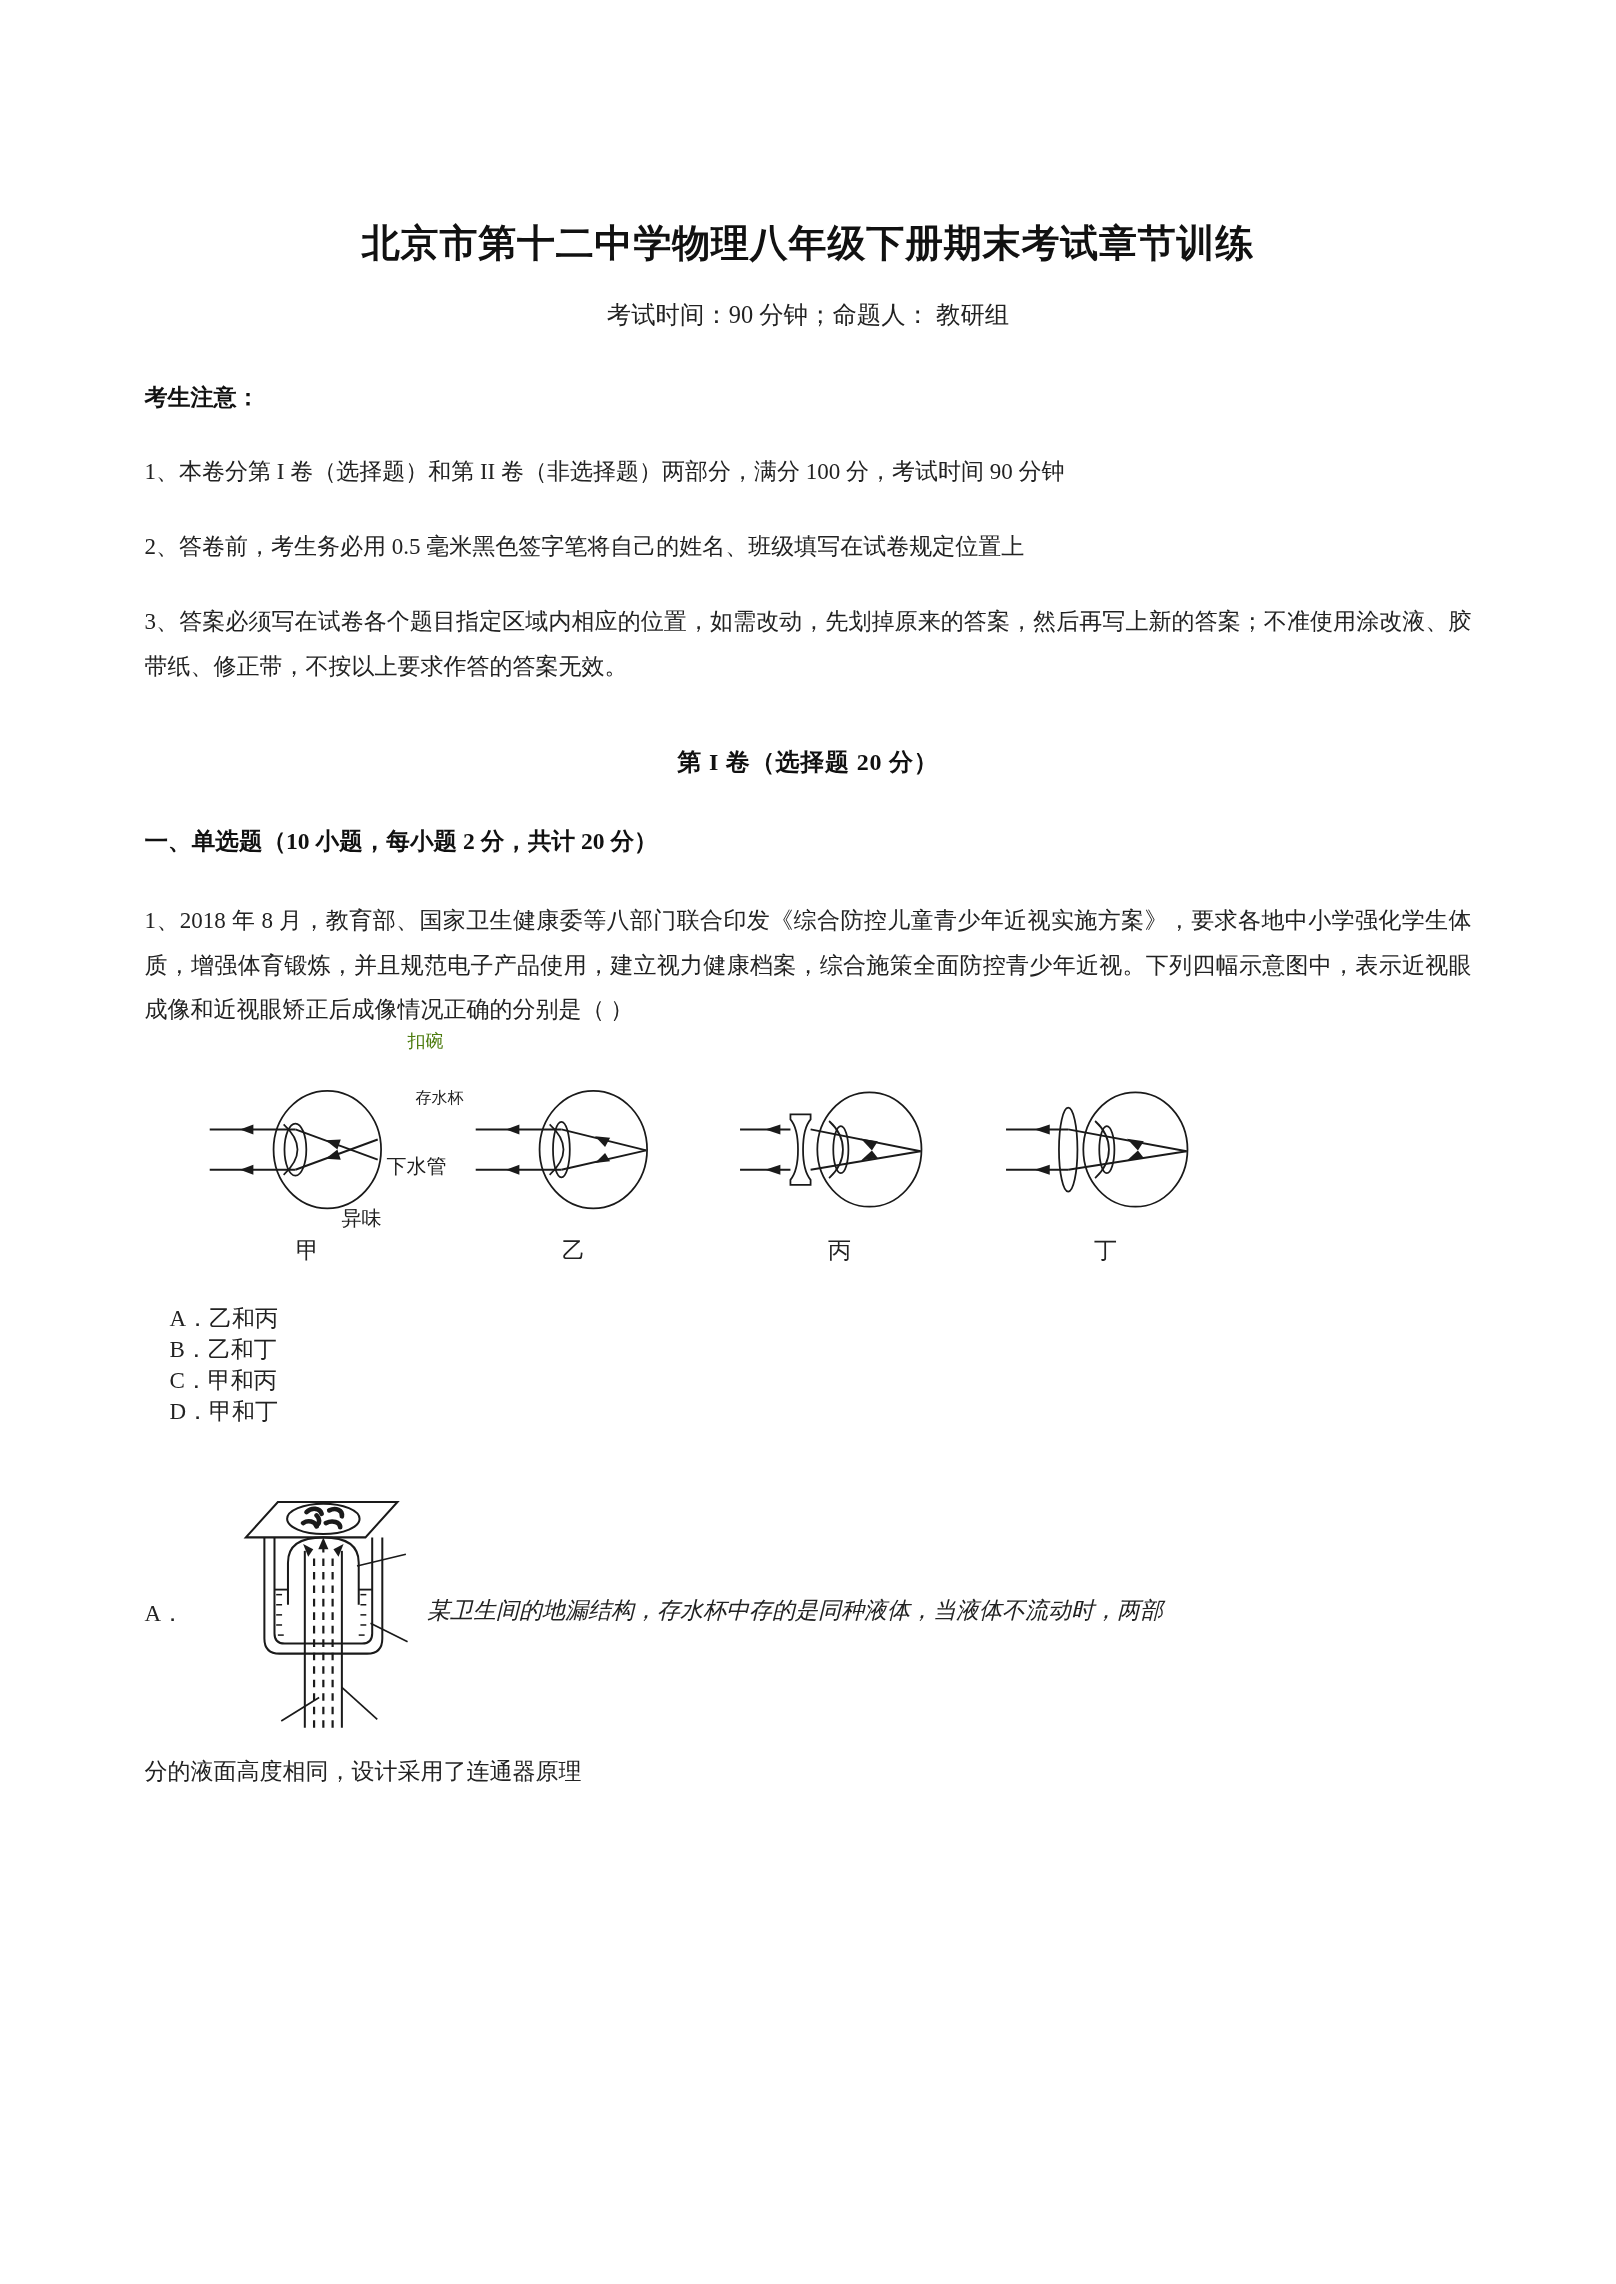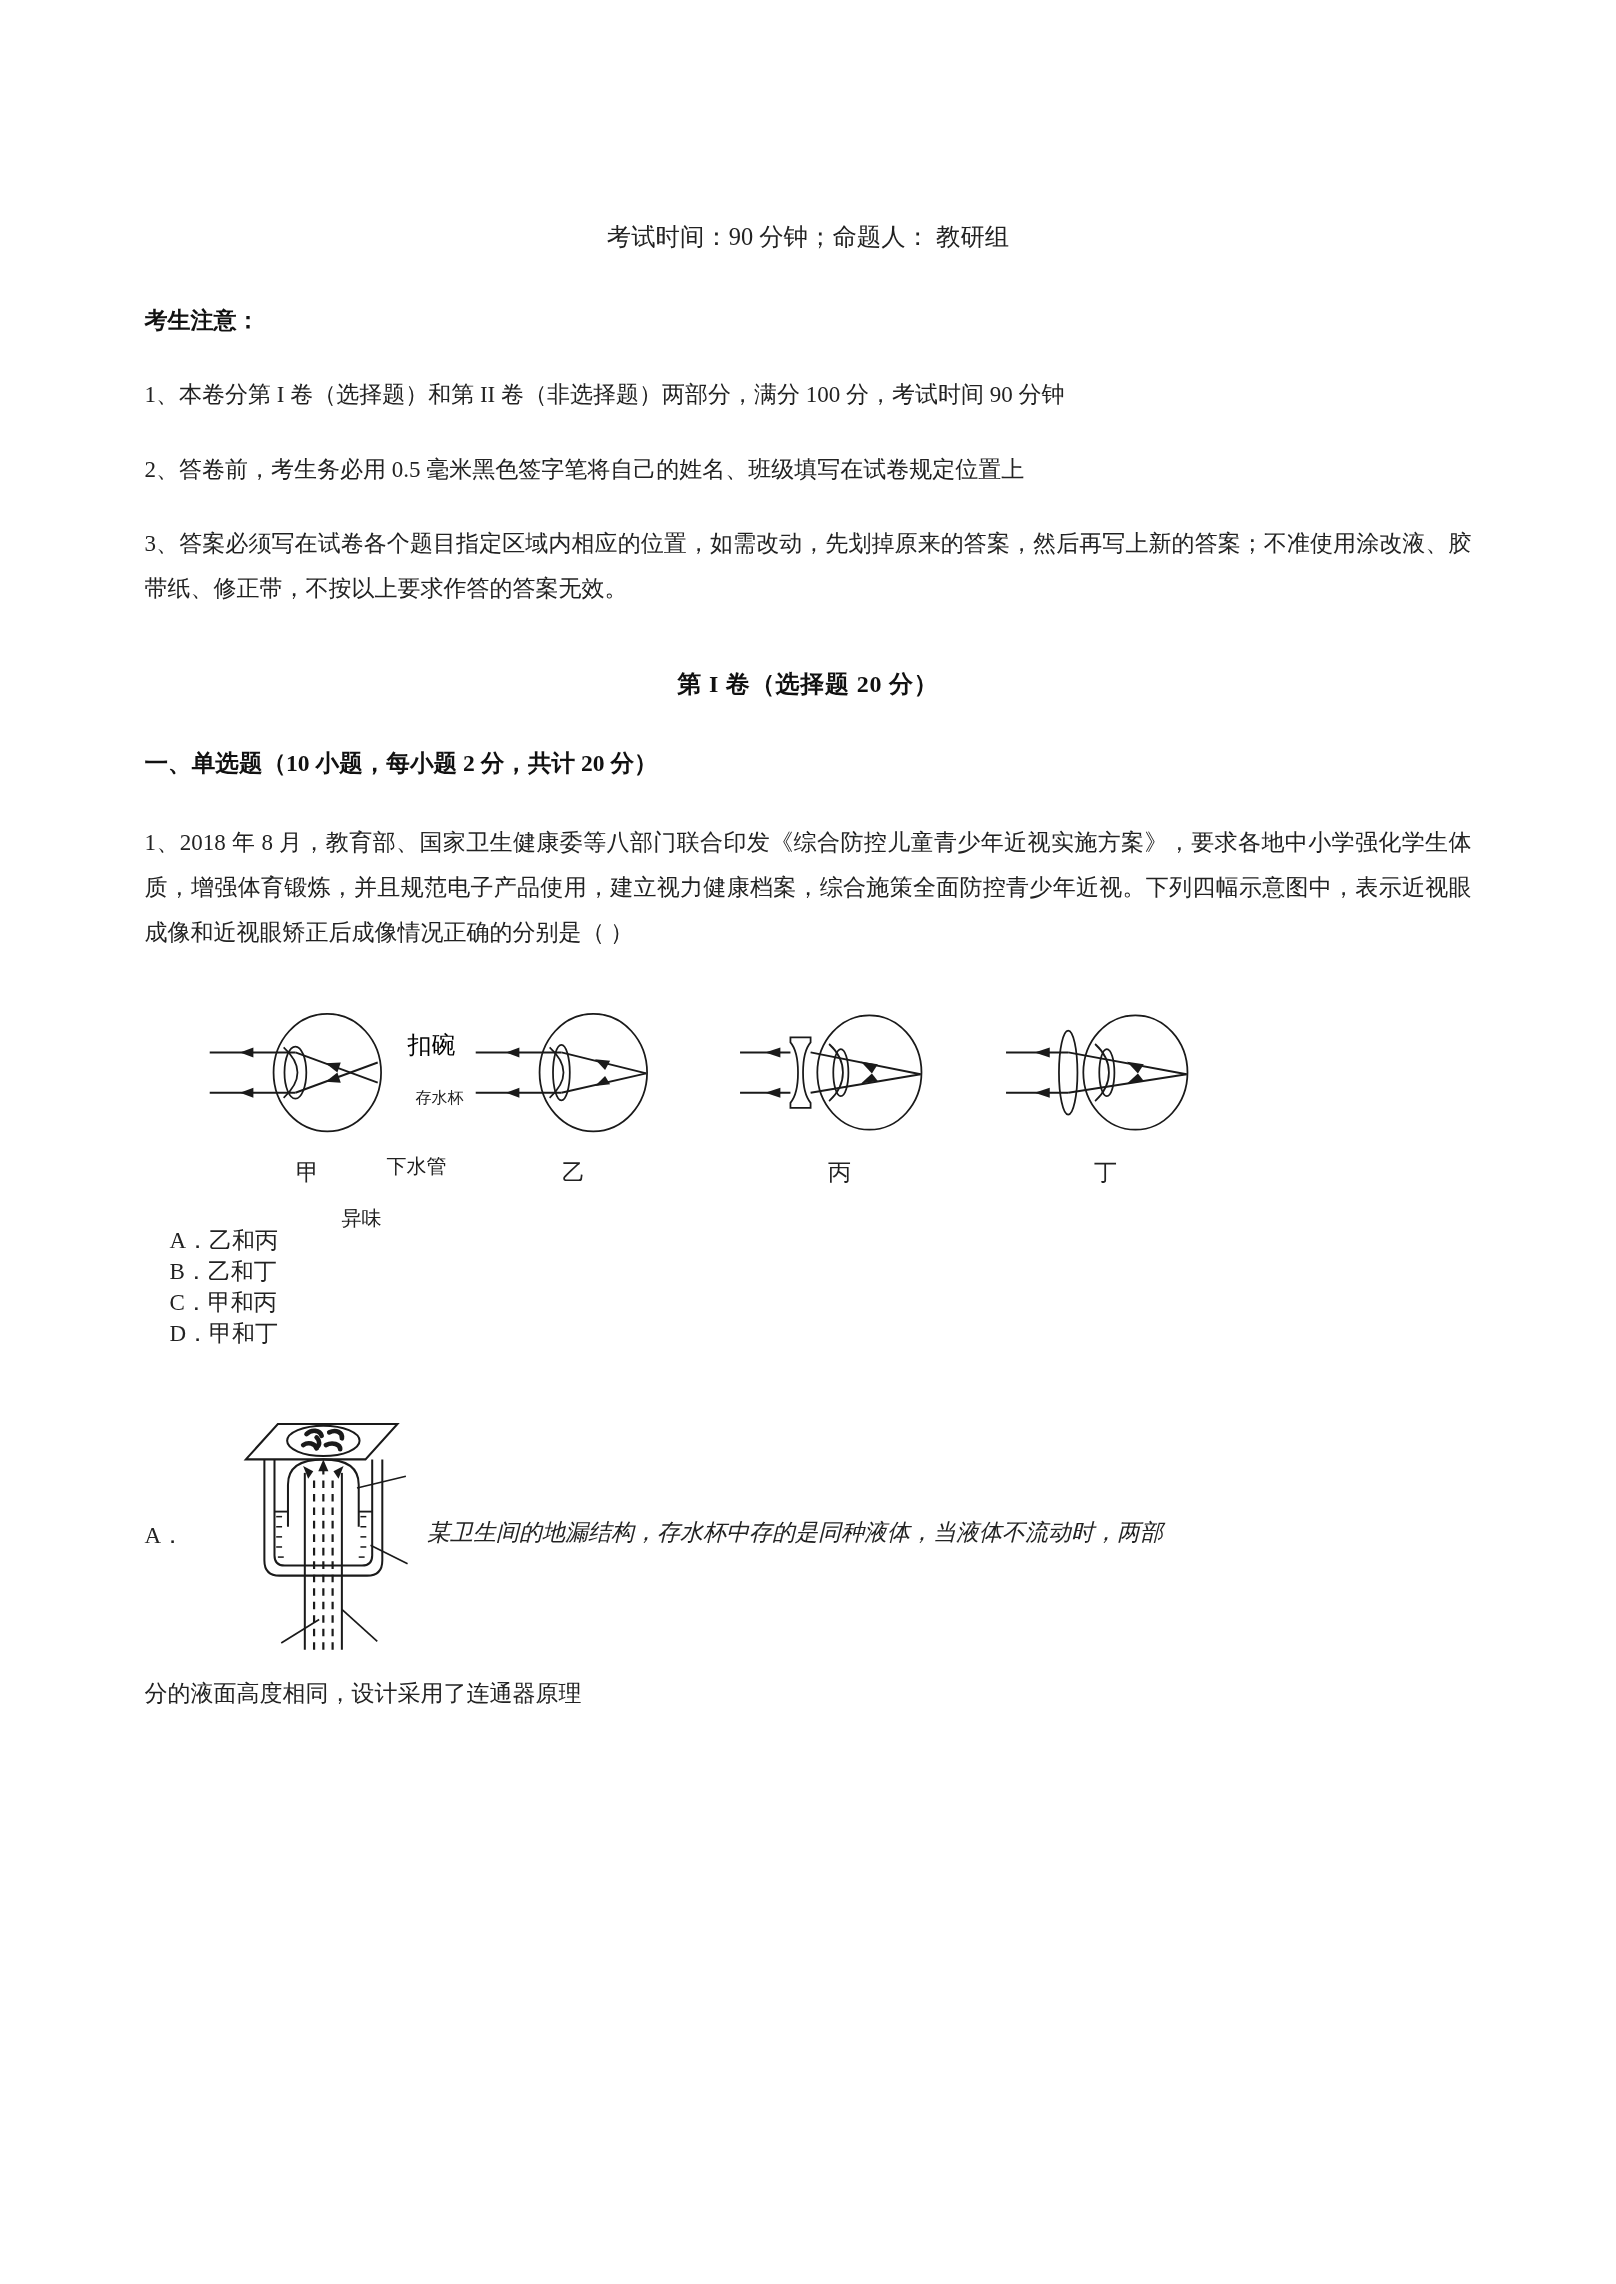--- a/index.html
+++ b/index.html
@@ -157,20 +157,21 @@
     margin-top: 11.8px;
   }
   .stroke { fill: none; stroke: #1a1a1a; }
 </style>
 </head>
 <body>
 
 <div class="page">
   <div class="content">
 
+    <h1 class="doc-title">北京市第十二中学物理八年级下册期末考试章节训练</h1>
     <div class="doc-subtitle">考试时间：90 分钟；命题人： 教研组</div>
 
     <div class="notice-heading">考生注意：</div>
     <p class="notice-item">1、本卷分第 I 卷（选择题）和第 II 卷（非选择题）两部分，满分 100 分，考试时间 90 分钟</p>
     <p class="notice-item">2、答卷前，考生务必用 0.5 毫米黑色签字笔将自己的姓名、班级填写在试卷规定位置上</p>
     <p class="notice-item">3、答案必须写在试卷各个题目指定区域内相应的位置，如需改动，先划掉原来的答案，然后再写上新的答案；不准使用涂改液、胶带纸、修正带，不按以上要求作答的答案无效。</p>
 
     <h2 class="section-title">第 I 卷（选择题   20 分）</h2>
 
     <div class="group-title">一、单选题（10 小题，每小题 2 分，共计 20 分）</div>
@@ -357,20 +358,20 @@
             </g>
           </svg>
         </div>
 
         <div class="q2-text">某卫生间的地漏结构，存水杯中存的是同种液体，当液体不流动时，两部</div>
       </div>
 
       <div class="q2-tail">分的液面高度相同，设计采用了连通器原理</div>
     </div>
 
-    <div style="position:absolute; left:263px; top:1029px; font-size:24px; color:#000000;">扣碗</div>
+    <div style="position:absolute; left:263px; top:1029px; font-size:18px; color:#4d7c0f;">扣碗</div>
     <div style="position:absolute; left:271px; top:1088px; font-size:16px; color:#222;">存水杯</div>
     <div style="position:absolute; left:153px; top:1205px; font-size:20px; color:#222;padding-left:44px;">异味</div>
     <div style="position:absolute; left:242px; top:1153px; font-size:20px; color:#222;">下水管</div>
 
   </div>
 </div>
 
 
 </body></html>

